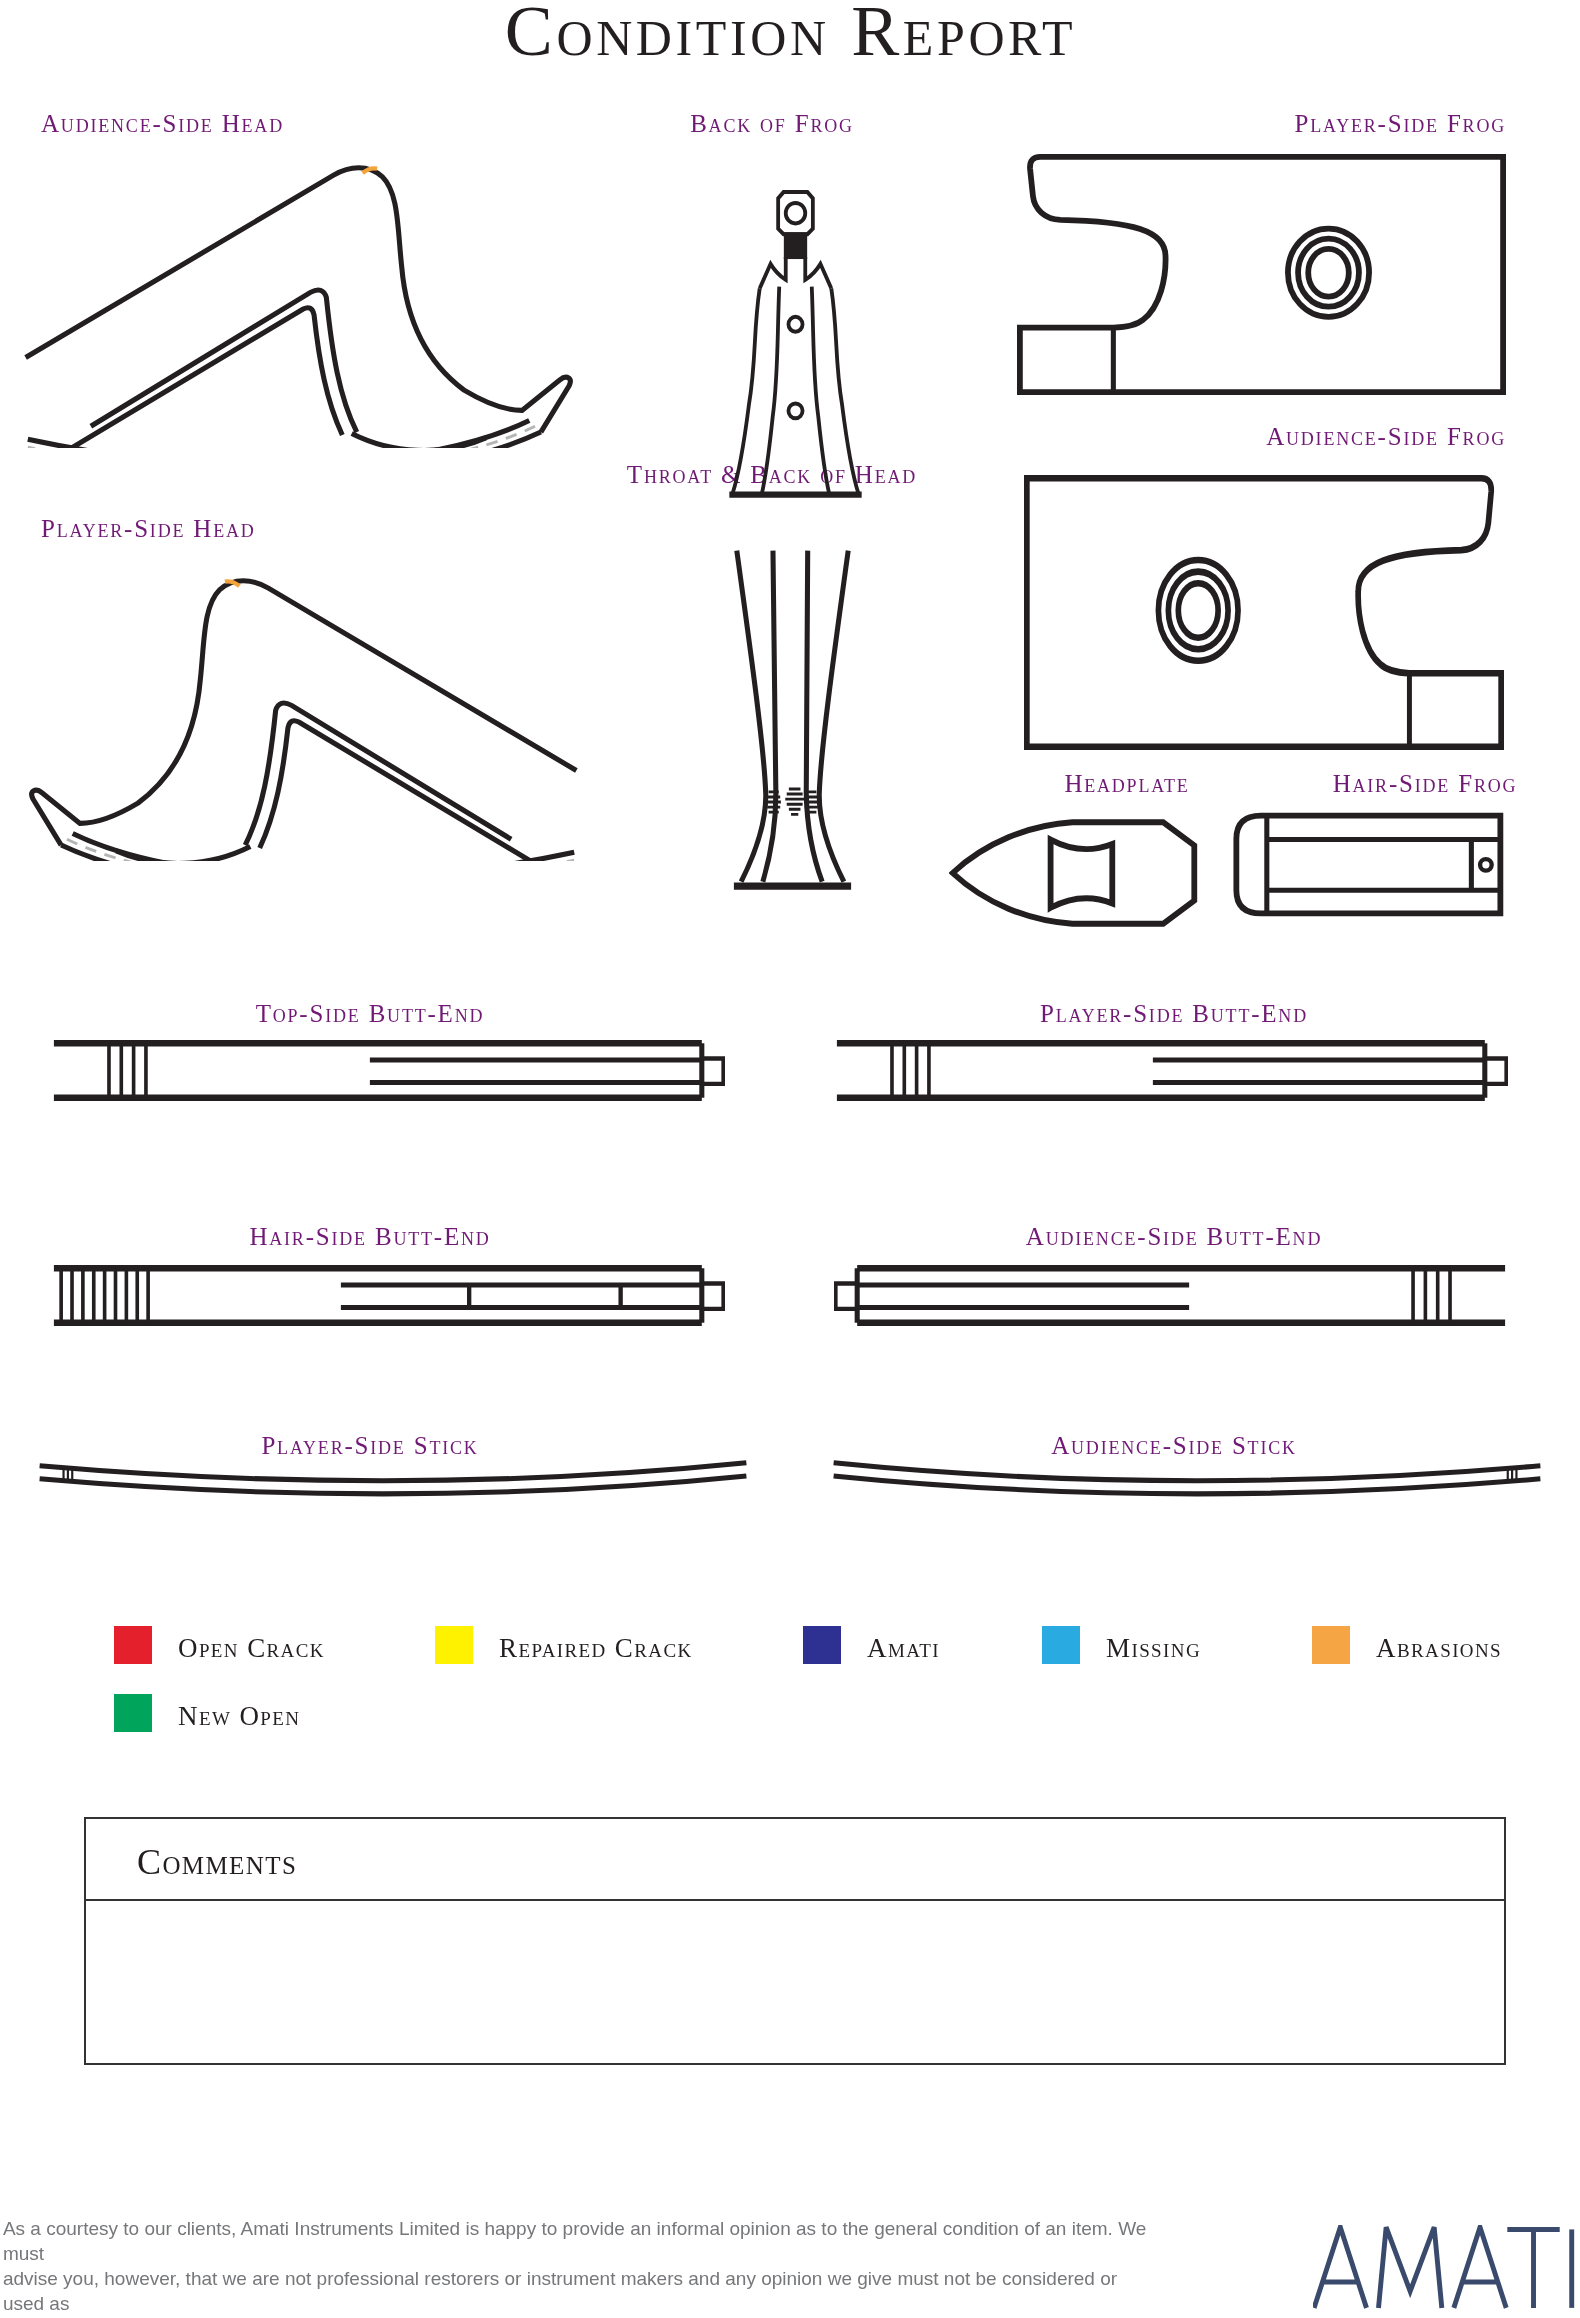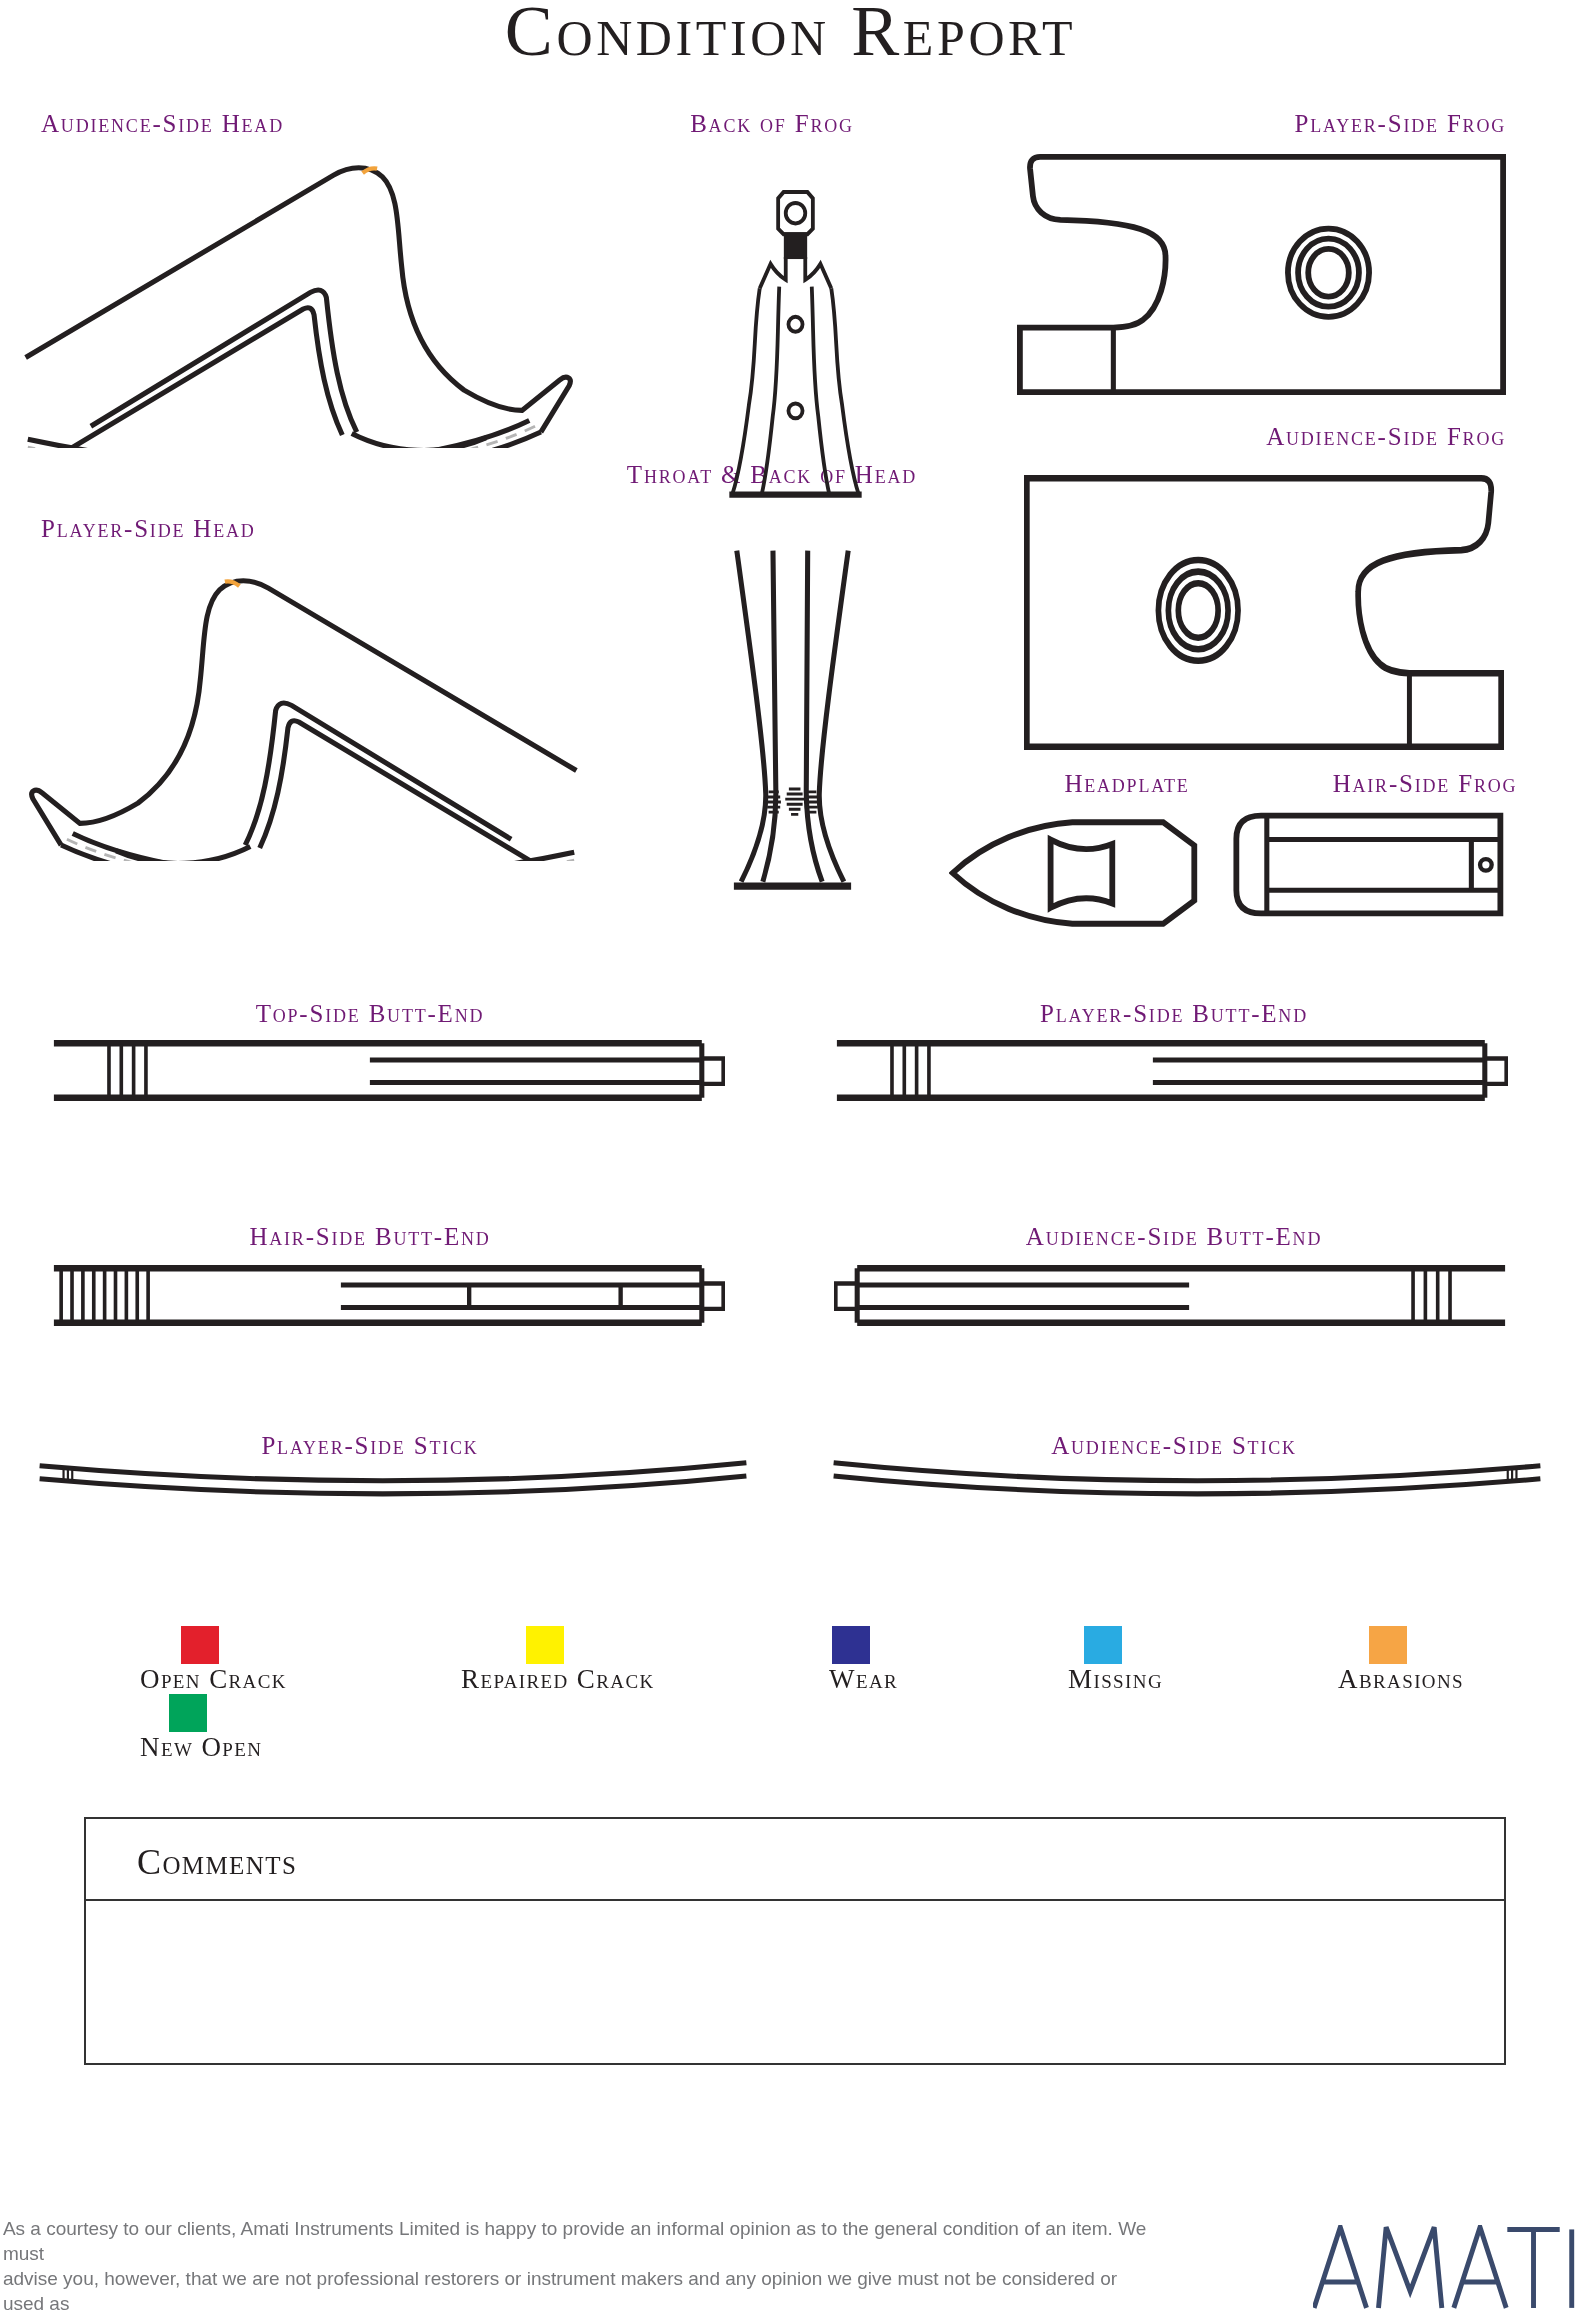--- a/index.html
+++ b/index.html
@@ -7,21 +7,21 @@
         font-family:"Liberation Serif", serif;color:#231F20;}
   .title{position:absolute;top:-10px;left:0;width:1581px;text-align:center;
          font-variant:small-caps;font-size:72px;letter-spacing:3.6px;font-weight:500;}
   .dlabel{position:absolute;font-variant:small-caps;font-size:25px;letter-spacing:1.8px;
           white-space:nowrap;color:#701a75;}
   .ctr{text-align:center;}
   .rgt{}
   .diagram{position:absolute;}
   .diagram svg{display:block;width:100%;height:100%;}
   .flip{transform:scaleX(-1);}
-  .legend-item{position:absolute;display:flex;align-items:center;flex-direction:column;}
+  .legend-item{position:absolute;display:flex;align-items:flex-end;}
   .sw{width:38px;height:38px;flex:0 0 38px;}
   .legend-label{font-variant:small-caps;font-size:27px;letter-spacing:1.4px;margin-left:26px;white-space:nowrap;}
   .comments-box{position:absolute;left:84px;top:1817px;width:1418px;height:244px;
                 border:2.9px solid #333333;}
   .comments-header{height:80px;border-bottom:2.9px solid #333333;position:relative;}
   .comments-title{position:absolute;left:51px;top:22px;font-variant:small-caps;
                   font-size:36px;letter-spacing:1.4px;}
   .comments-area{width:100%;height:159px;}
   .footer-text{position:absolute;left:2.9px;top:2216px;width:1160px;
                font-family:"Liberation Sans", sans-serif;font-size:19px;line-height:25px;
@@ -206,21 +206,21 @@
   <div class="legend-item" style="left:114px;top:1626px;">
     <span class="sw" style="background-color: rgb(227, 32, 44);"></span>
     <span class="legend-label">Open Crack</span>
   </div>
   <div class="legend-item" style="left:435px;top:1626px;">
     <span class="sw" style="background-color: rgb(255, 242, 0);"></span>
     <span class="legend-label">Repaired Crack</span>
   </div>
   <div class="legend-item" style="left:803px;top:1626px;">
     <span class="sw" style="background-color: rgb(46, 49, 146);"></span>
-    <span class="legend-label">Wear</span>
+    <span class="legend-label">Amati</span>
   </div>
   <div class="legend-item" style="left:1042px;top:1626px;">
     <span class="sw" style="background-color: rgb(41, 171, 226);"></span>
     <span class="legend-label">Missing</span>
   </div>
   <div class="legend-item" style="left:1312px;top:1626px;">
     <span class="sw" style="background-color: rgb(246, 165, 69);"></span>
     <span class="legend-label">Abrasions</span>
   </div>
   <div class="legend-item" style="left:114px;top:1694px;">

